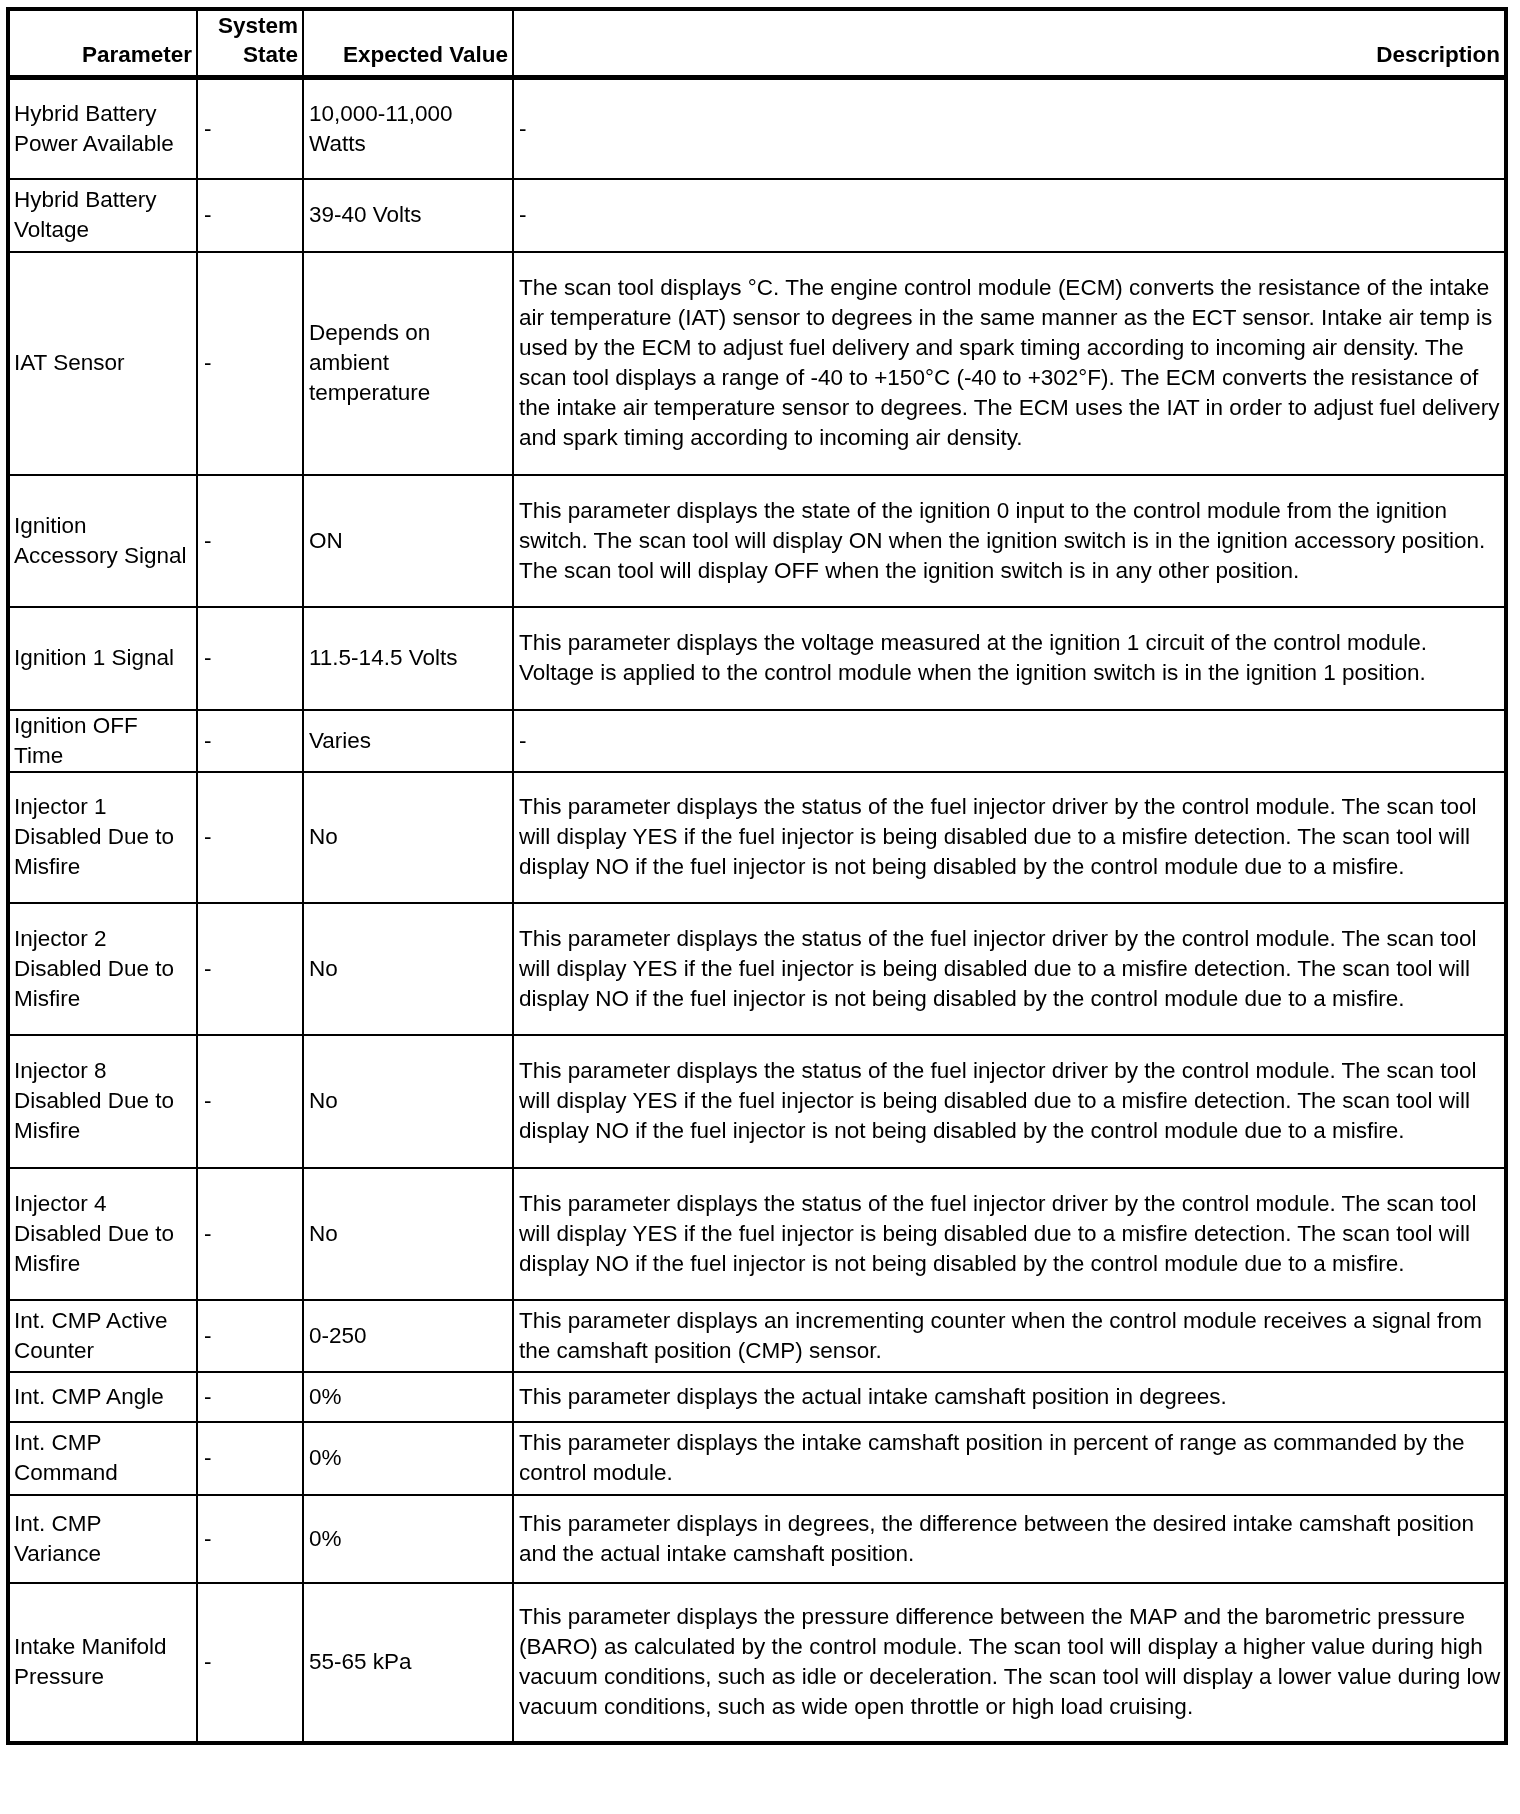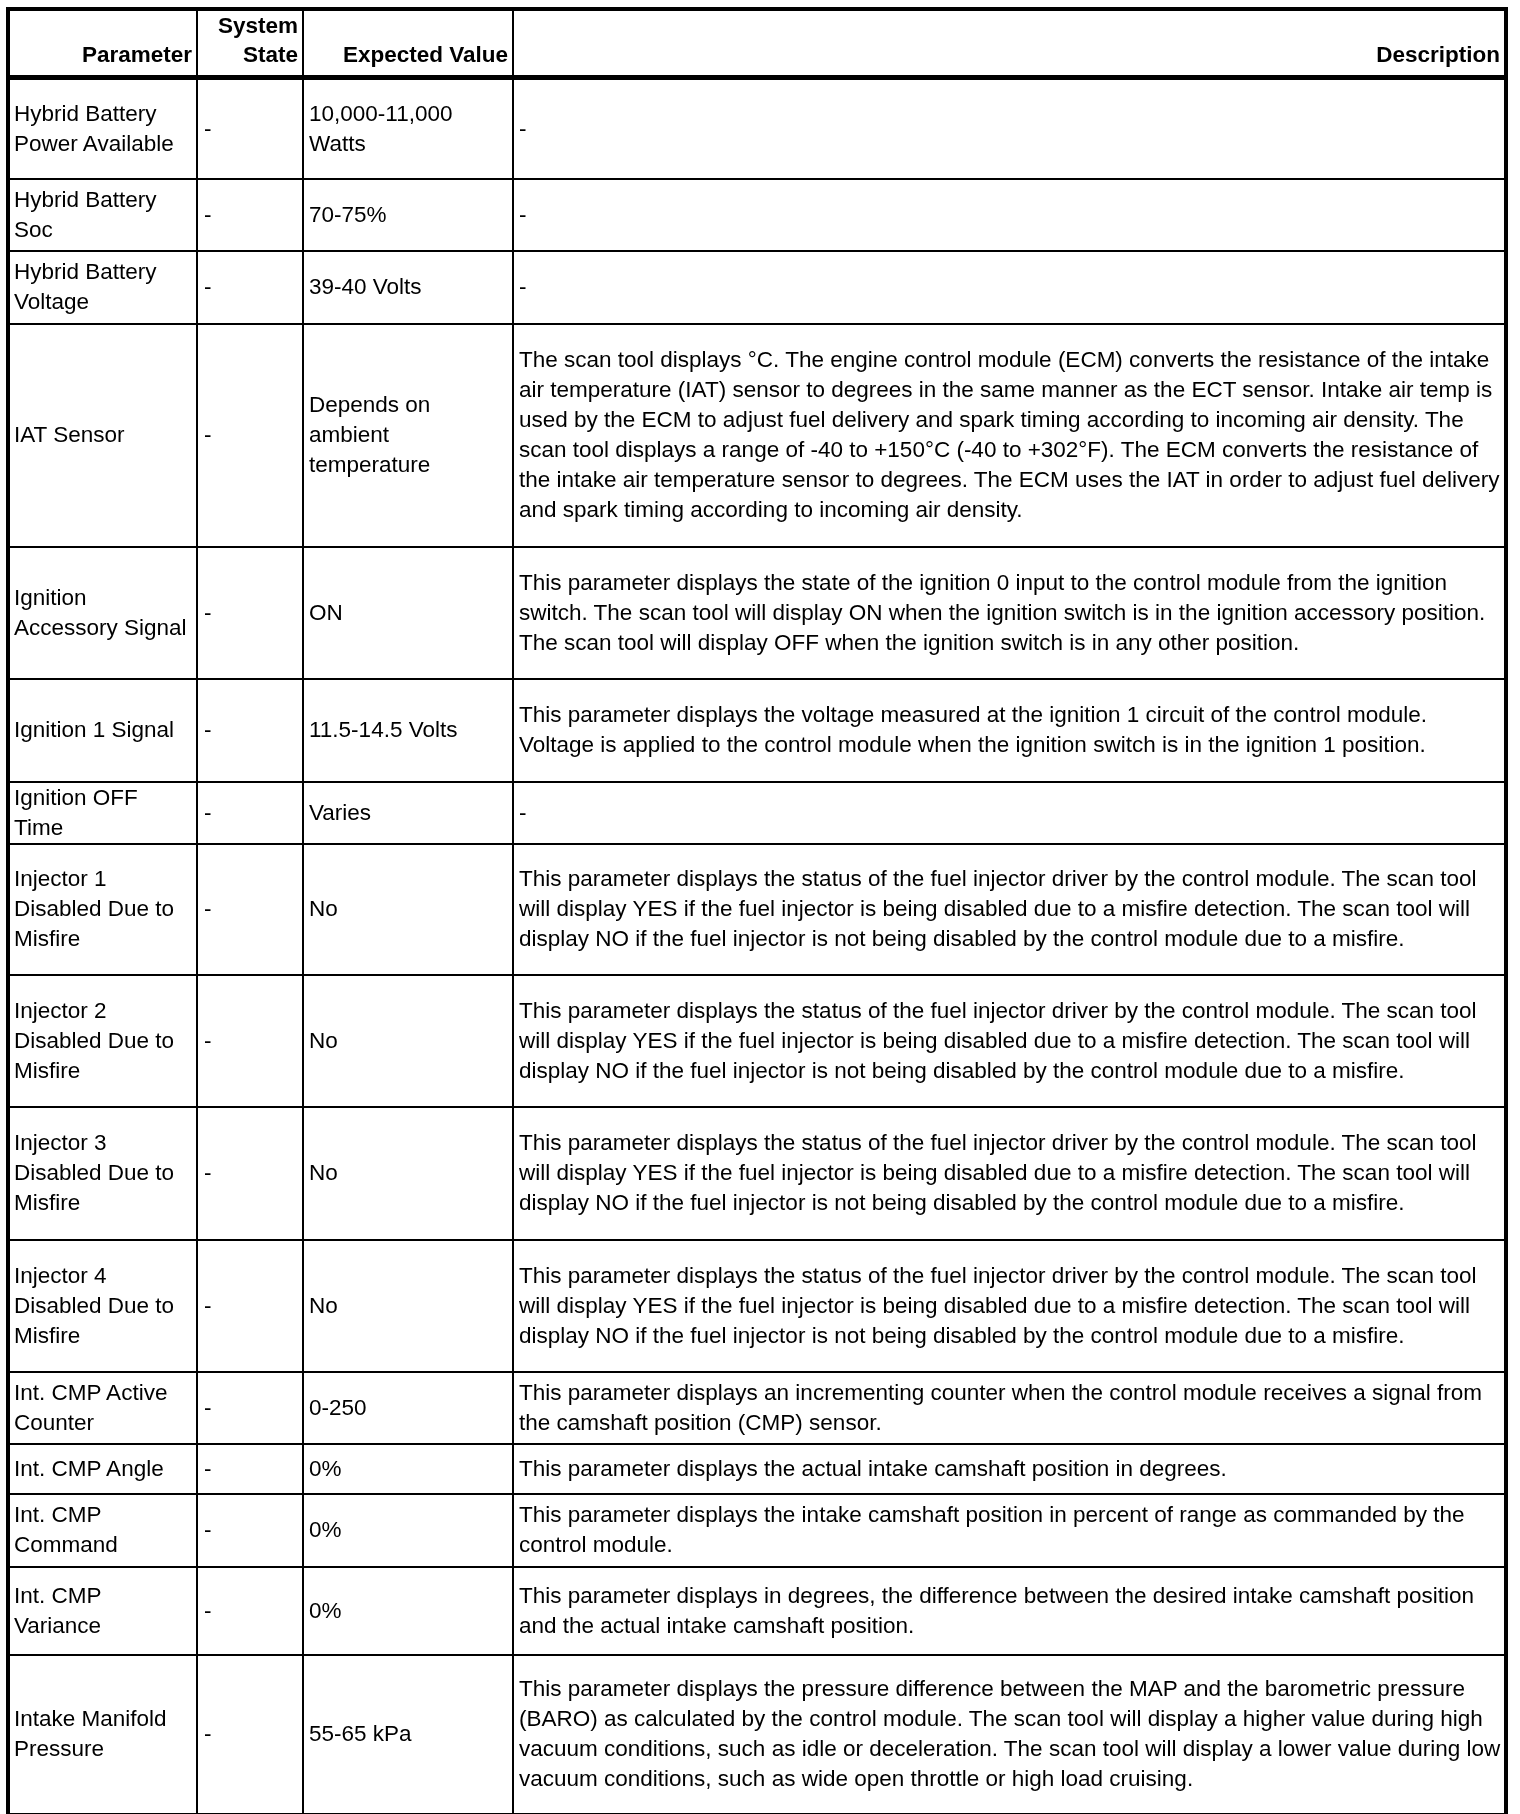--- a/index.html
+++ b/index.html
@@ -55,26 +55,20 @@
       <th>Description</th>
     </tr>
   </thead>
   <tbody>
     <tr style="height:101px">
       <td class="param">Hybrid Battery Power Available</td>
       <td class="state">-</td>
       <td class="exp">10,000-11,000 Watts</td>
       <td class="desc">-</td>
     </tr>
-    <tr style="height:72px">
-      <td class="param">Hybrid Battery Soc</td>
-      <td class="state">-</td>
-      <td class="exp">70-75%</td>
-      <td class="desc">-</td>
-    </tr>
     <tr style="height:73px">
       <td class="param">Hybrid Battery Voltage</td>
       <td class="state">-</td>
       <td class="exp">39-40 Volts</td>
       <td class="desc">-</td>
     </tr>
     <tr style="height:223px">
       <td class="param">IAT Sensor</td>
       <td class="state">-</td>
       <td class="exp">Depends on ambient temperature</td>
@@ -104,21 +98,21 @@
       <td class="exp">No</td>
       <td class="desc">This parameter displays the status of the fuel injector driver by the control module. The scan tool will display YES if the fuel injector is being disabled due to a misfire detection. The scan tool will display NO if the fuel injector is not being disabled by the control module due to a misfire.</td>
     </tr>
     <tr style="height:132px">
       <td class="param">Injector 2 Disabled Due to Misfire</td>
       <td class="state">-</td>
       <td class="exp">No</td>
       <td class="desc">This parameter displays the status of the fuel injector driver by the control module. The scan tool will display YES if the fuel injector is being disabled due to a misfire detection. The scan tool will display NO if the fuel injector is not being disabled by the control module due to a misfire.</td>
     </tr>
     <tr style="height:133px">
-      <td class="param">Injector 3 Disabled Due to Misfire</td>
+      <td class="param">Injector 8 Disabled Due to Misfire</td>
       <td class="state">-</td>
       <td class="exp">No</td>
       <td class="desc">This parameter displays the status of the fuel injector driver by the control module. The scan tool will display YES if the fuel injector is being disabled due to a misfire detection. The scan tool will display NO if the fuel injector is not being disabled by the control module due to a misfire.</td>
     </tr>
     <tr style="height:132px">
       <td class="param">Injector 4 Disabled Due to Misfire</td>
       <td class="state">-</td>
       <td class="exp">No</td>
       <td class="desc">This parameter displays the status of the fuel injector driver by the control module. The scan tool will display YES if the fuel injector is being disabled due to a misfire detection. The scan tool will display NO if the fuel injector is not being disabled by the control module due to a misfire.</td>
     </tr>

